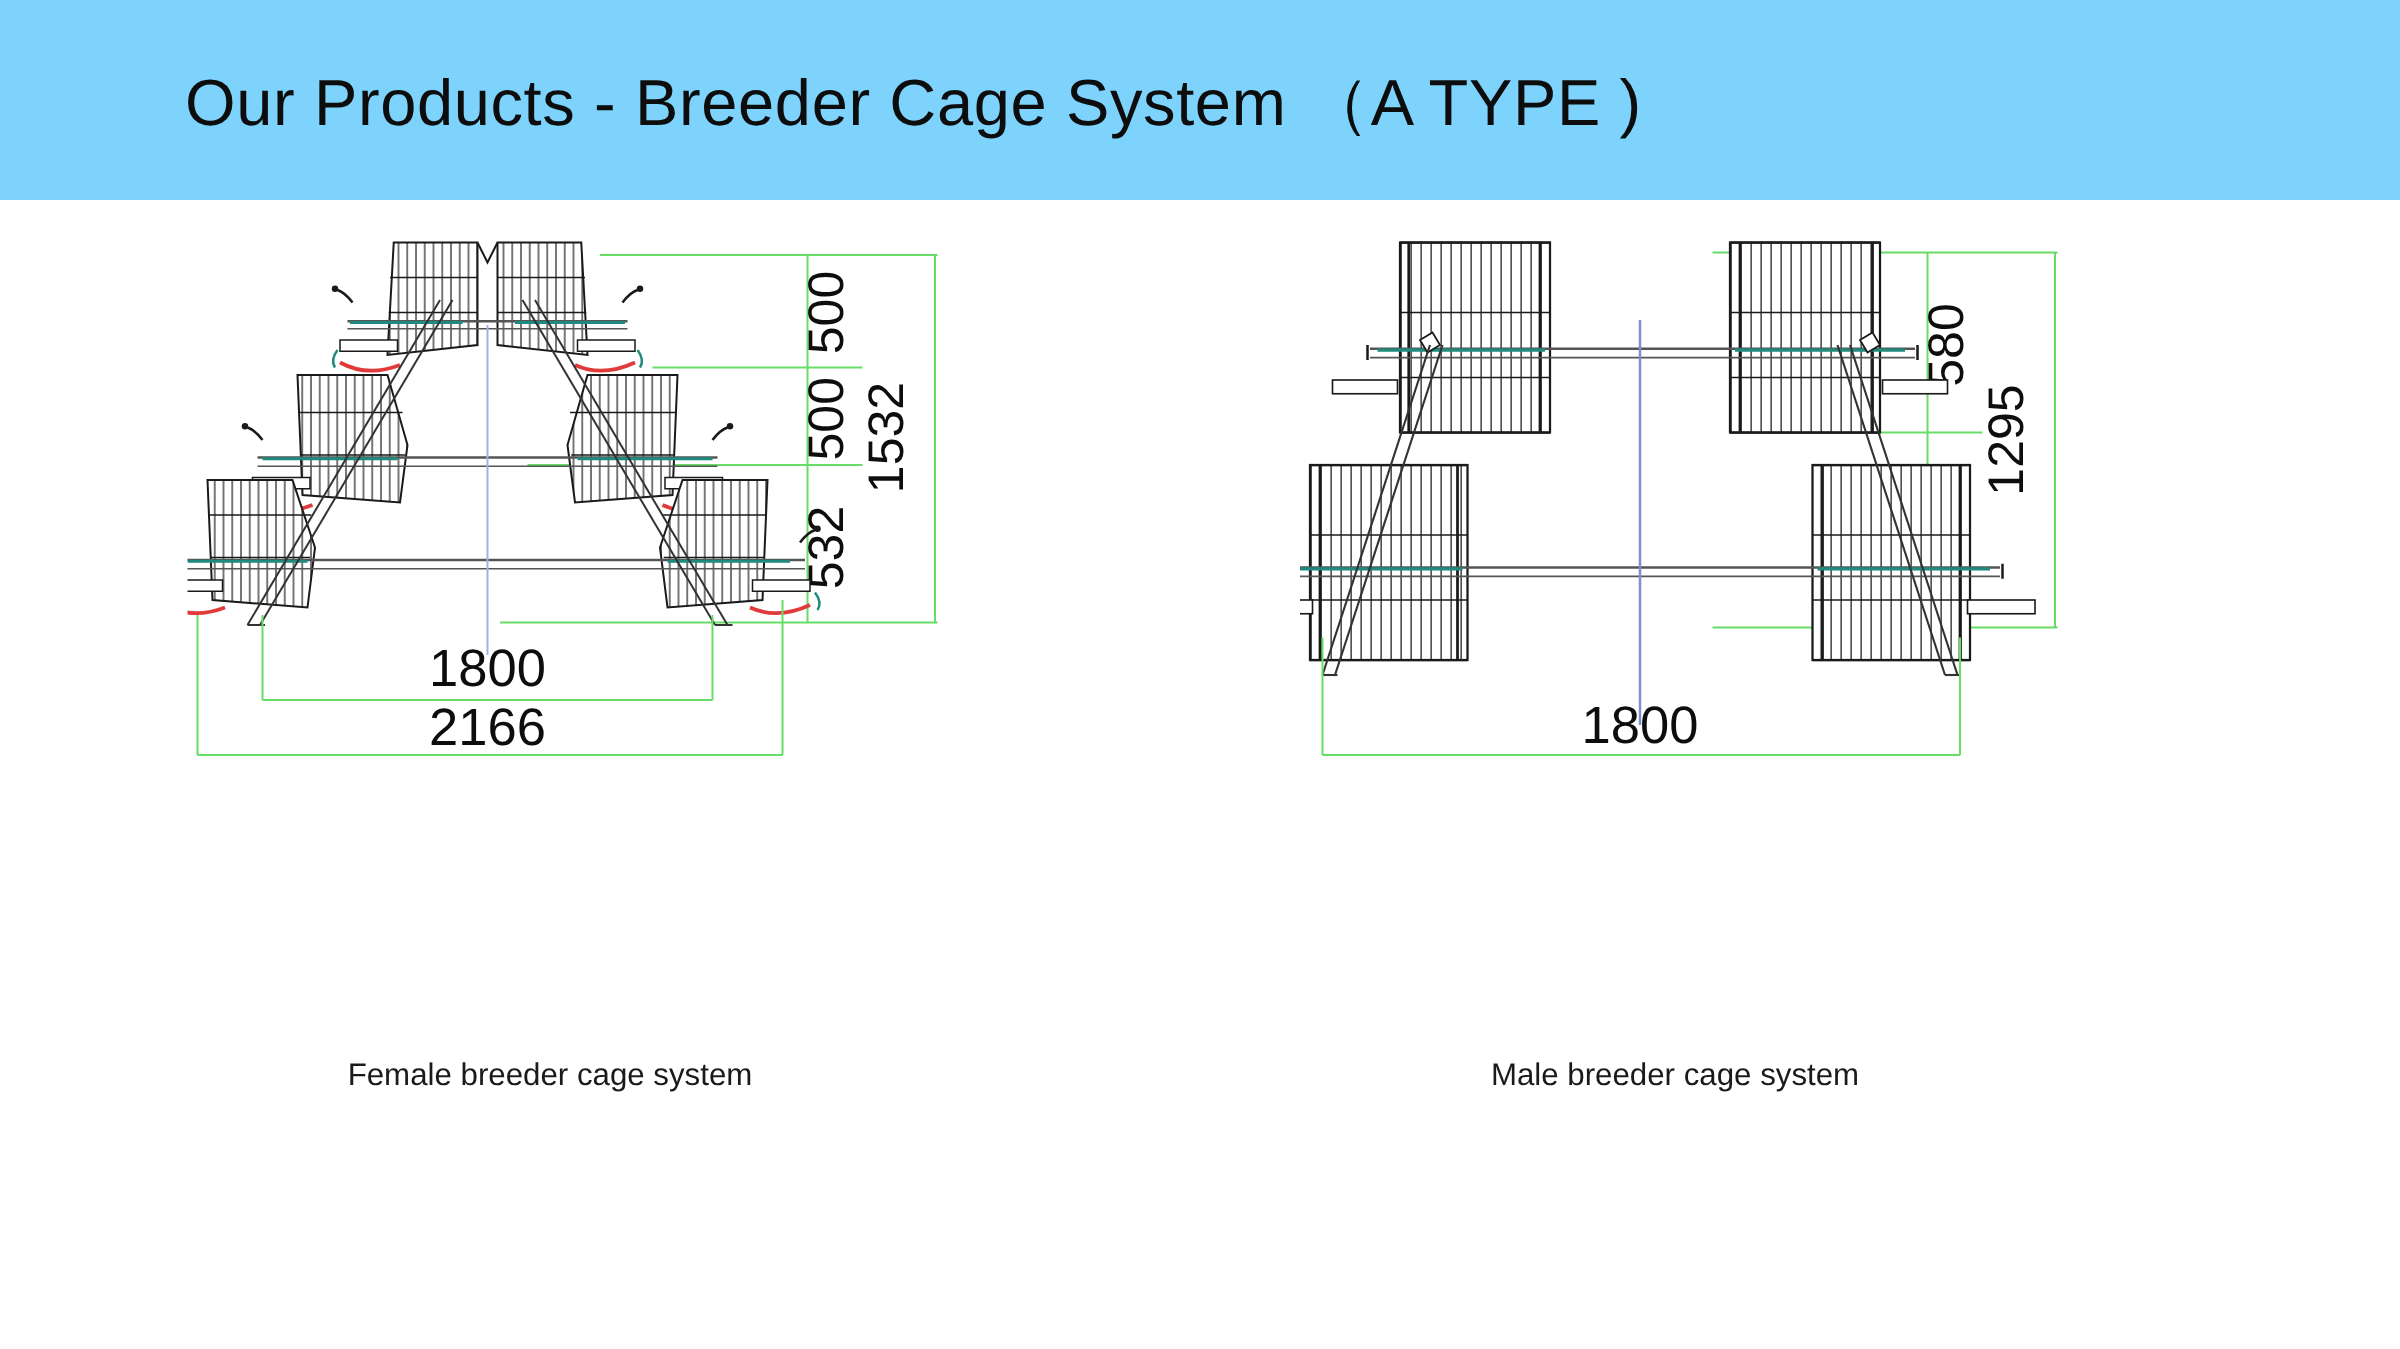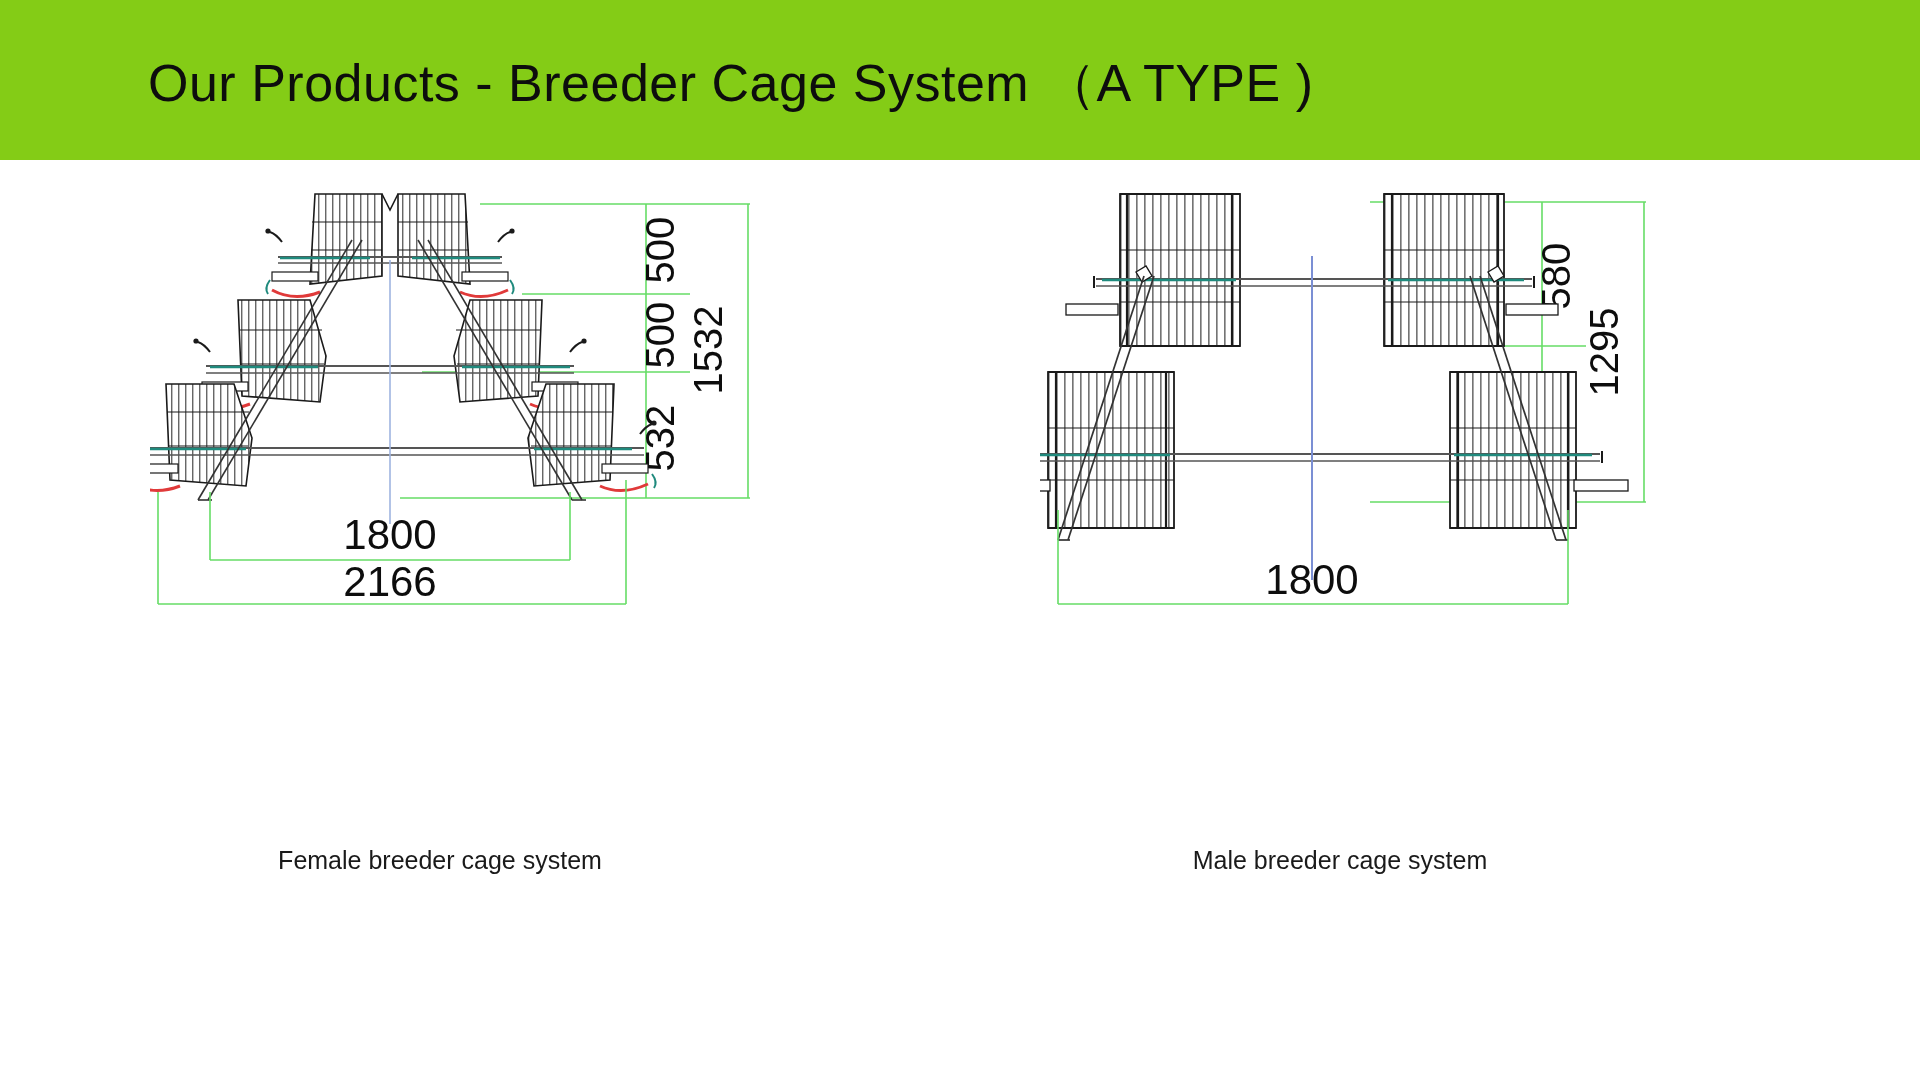--- a/index.html
+++ b/index.html
@@ -61,21 +61,21 @@
     color: #1a1a1a;
     font-family: "Liberation Sans", sans-serif;
     white-space: nowrap;
   }
   #caption-female { left: 120px; width: 640px; text-align: center; }
   #caption-male   { left: 1020px; width: 640px; text-align: center; }
 </style>
 </head>
 <body>
 
-<div id="header-band" style="background: #84cc16; text-decoration: underline;">
+<div id="header-band" style="background: #7dd3fc; text-decoration: underline;">
   <div id="slide-title">Our Products - Breeder Cage System （A TYPE )</div>
 </div>
 
 <div id="canvas-area">
 
   <div class="drawing-figure" id="figure-female">
     <svg class="drawing-svg" width="780" height="620" viewBox="0 0 780 620">
       <defs>
 
         <pattern id="meshV-f" width="7" height="10" patternUnits="userSpaceOnUse">

